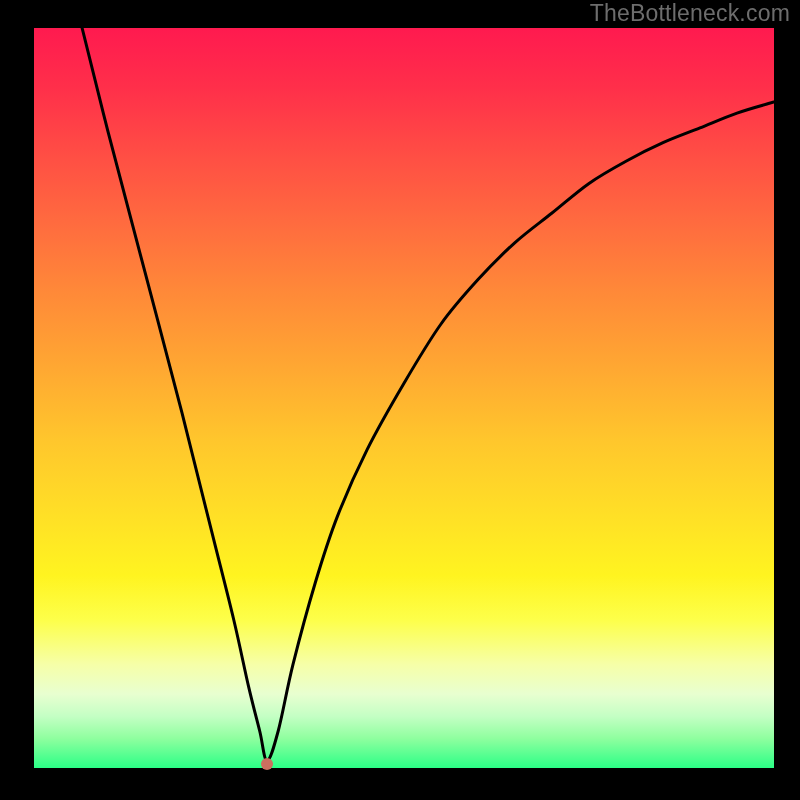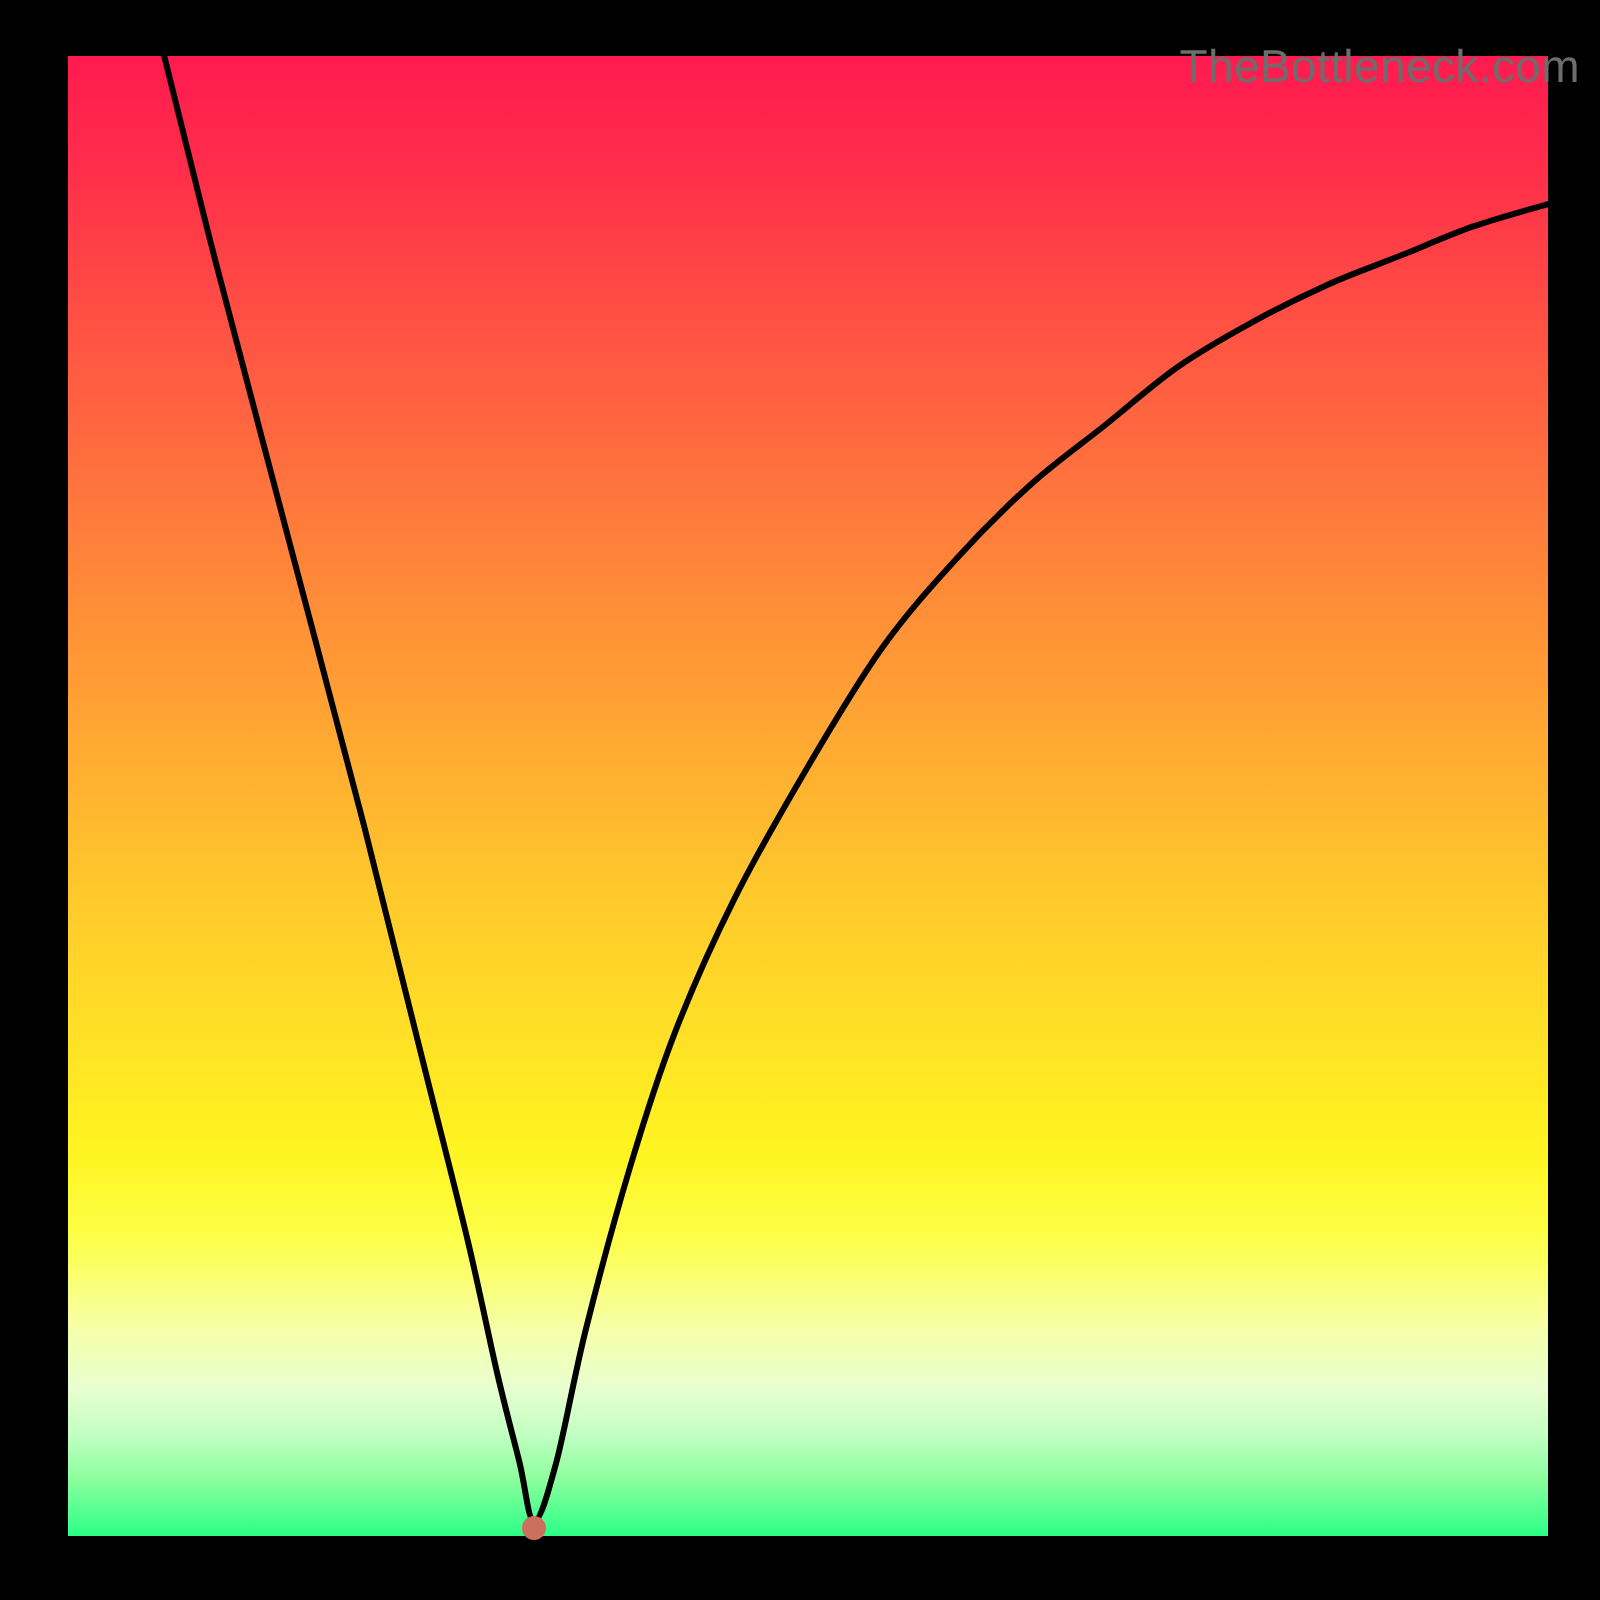--- a/index.html
+++ b/index.html
@@ -36,21 +36,21 @@
       #fdff4a 80%,
       #f6ffa8 86%,
       #e8ffd0 90%,
       #c4ffc4 93%,
       #8fff9f 96%,
       #2bff86 100%
     );
   }
   .watermark {
     position: absolute;
-    top: 20px;
+    top: 0;
     right: 10px;
     color: #6d6d6d;
     font-size: 23px;
     font-weight: 500;
     letter-spacing: 0.2px;
     user-select: none;
     text-align: right;
   }
   svg.curve {
     position: absolute;

